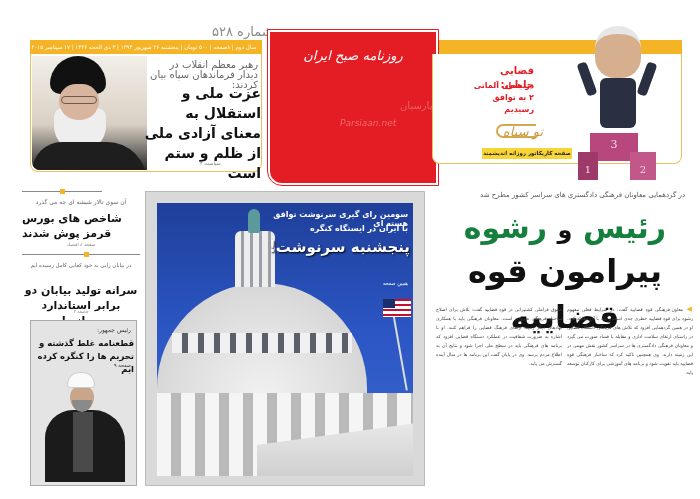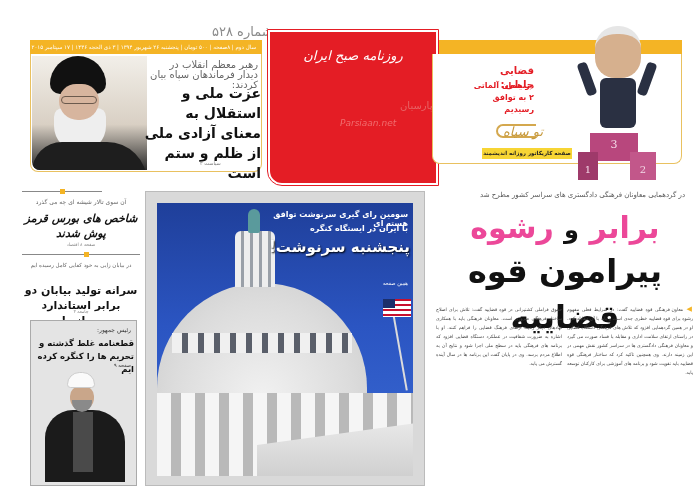--- a/index.html
+++ b/index.html
@@ -44,21 +44,21 @@
   .caricature-body { left: 600px; top: 78px; width: 36px; height: 50px; background: #2a3042; border-radius: 6px; }
   .caricature-arm-l { left: 582px; top: 62px; width: 10px; height: 34px; background: #2a3042; transform: rotate(-20deg); border-radius: 4px; }
   .caricature-arm-r { left: 642px; top: 62px; width: 10px; height: 34px; background: #2a3042; transform: rotate(20deg); border-radius: 4px; }
   .podium-3 { left: 590px; top: 133px; width: 48px; height: 28px; background: #b8477d; color: #f3d8e6; font-family: "DejaVu Serif", serif; font-size: 11px; text-align: center; line-height: 24px; }
   .podium-1 { left: 578px; top: 152px; width: 20px; height: 28px; background: #9e3a6a; color: #f3d8e6; font-family: "DejaVu Serif", serif; font-size: 10px; text-align: center; line-height: 36px; }
   .podium-2 { left: 630px; top: 152px; width: 26px; height: 28px; background: #c2578a; color: #f3d8e6; font-family: "DejaVu Serif", serif; font-size: 10px; text-align: center; line-height: 36px; }
 
   
   .main-kicker { left: 445px; top: 191px; width: 240px; font-size: 7px; color: #555; text-align: right; }
   .main-headline { left: 435px; top: 208px; width: 260px; font-size: 30px; font-weight: bold; text-align: center; line-height: 40px; }
-  .main-headline .red { color: #ec4899; margin-top: 31px; }
+  .main-headline .red { color: #15803d; margin-top: 31px; }
   .main-headline .blk { color: #111; font-size: 24px; }
   .main-headline2 { left: 430px; top: 248px; width: 270px; font-size: 32px; font-weight: bold; color: #111; text-align: center; line-height: 46px; }
 
   
   .body-col { top: 305px; width: 126px; height: 180px; font-size: 4.6px; line-height: 9px; color: #444; text-align: justify; overflow: hidden; }
   .body-col-r { left: 567px; }
   .body-col-l { left: 436px; }
   .bullet { color: #f4b425; font-size: 7px; }
 
   
@@ -78,21 +78,21 @@
   .feature-kicker2 { left: 258px; top: 224px; width: 150px; font-size: 8px; font-weight: bold; color: #fff; text-align: right; }
   .feature-headline { left: 258px; top: 238px; width: 152px; font-size: 15px; font-weight: bold; color: #fff; text-align: right; text-shadow: 1px 1px 2px #000; }
   .feature-ref { left: 360px; top: 280px; width: 48px; font-size: 5px; color: #fff; text-align: right; }
 
   
   .sep { height: 1px; background: #888; }
   .sep-dot { width: 5px; height: 5px; background: #f4b425; position: absolute; }
   .sep1 { left: 22px; top: 191px; width: 80px; }
   .sep-dot1 { left: 60px; top: 189px; }
   .lc-kicker1 { left: 22px; top: 198px; width: 118px; font-size: 6px; color: #666; text-align: center; }
-  .lc-head1 { left: 22px; top: 211px; width: 118px; font-size: 11px; font-weight: bold; color: #111; text-align: center; line-height: 15px; font-style: italic; }
+  .lc-head1 { left: 22px; top: 211px; width: 118px; font-size: 11px; font-weight: bold; color: #111; text-align: left; line-height: 15px; }
   .lc-ref1 { left: 22px; top: 242px; width: 118px; font-size: 4.5px; color: #888; text-align: center; }
   .sep2 { left: 22px; top: 254px; width: 118px; }
   .sep-dot2 { left: 84px; top: 252px; }
   .lc-kicker2 { left: 22px; top: 262px; width: 118px; font-size: 5.5px; color: #666; text-align: center; }
   .lc-head2 { left: 22px; top: 275px; width: 118px; font-size: 11px; font-weight: bold; color: #111; text-align: center; line-height: 15px; margin-top: 8px; }
   .lc-ref2 { left: 22px; top: 309px; width: 118px; font-size: 4.5px; color: #888; text-align: center; }
 
   .pres-box { left: 30px; top: 320px; width: 107px; height: 166px; background: #e4e4e4; border: 1px solid #aaa; }
   .pres-kicker { left: 36px; top: 326px; width: 95px; font-size: 6px; color: #333; text-align: right; }
   .pres-head { left: 32px; top: 337px; width: 102px; font-size: 8.5px; font-weight: bold; color: #111; text-align: right; line-height: 13px; }
@@ -138,21 +138,21 @@
 <div class="abs caricature-arm-l"></div>
 <div class="abs caricature-arm-r"></div>
 <div class="abs caricature-body"></div>
 <div class="abs caricature-head"></div>
 <div class="abs podium-3">3</div>
 <div class="abs podium-1">1</div>
 <div class="abs podium-2">2</div>
 
 <div class="abs main-kicker">در گردهمایی معاونان فرهنگی دادگستری های سراسر کشور مطرح شد</div>
 <div class="abs main-headline">
-  <span class="red">برابر</span>
+  <span class="red">رئیس</span>
   <span class="blk">و</span>
   <span class="red">رشوه</span>
 </div>
 <div class="abs main-headline2">پیرامون قوه قضاییه</div>
 <div class="abs body-col body-col-r"><span class="bullet">◀ </span><span>معاون فرهنگی قوه قضاییه گفت: در شرایط فعلی مفهوم رشوه برای قوه قضاییه خطری جدی است و باید با آن مقابله کرد. او در همین گردهمایی افزود که تلاش های فرهنگی دستگاه قضایی در راستای ارتقای سلامت اداری و مقابله با فساد صورت می گیرد و معاونان فرهنگی دادگستری ها در سراسر کشور نقش مهمی در این زمینه دارند. وی همچنین تاکید کرد که ساختار فرهنگی قوه قضاییه باید تقویت شود و برنامه های آموزشی برای کارکنان توسعه یابد.</span></div>
 <div class="abs body-col body-col-l">حقوق فراملی کشتیرانی در قوه قضاییه گفت: تلاش برای اصلاح ساختار فرهنگی ضروری است. معاونان فرهنگی باید با همکاری نهادهای دیگر زمینه ارتقای فرهنگ قضایی را فراهم کنند. او با اشاره به ضرورت شفافیت در عملکرد دستگاه قضایی افزود که برنامه های فرهنگی باید در سطح ملی اجرا شود و نتایج آن به اطلاع مردم برسد. وی در پایان گفت این برنامه ها در سال آینده گسترش می یابد.</div>
 
 <div class="abs feature-frame"></div>
 <div class="abs feature-img">
   <div class="dome"></div>

